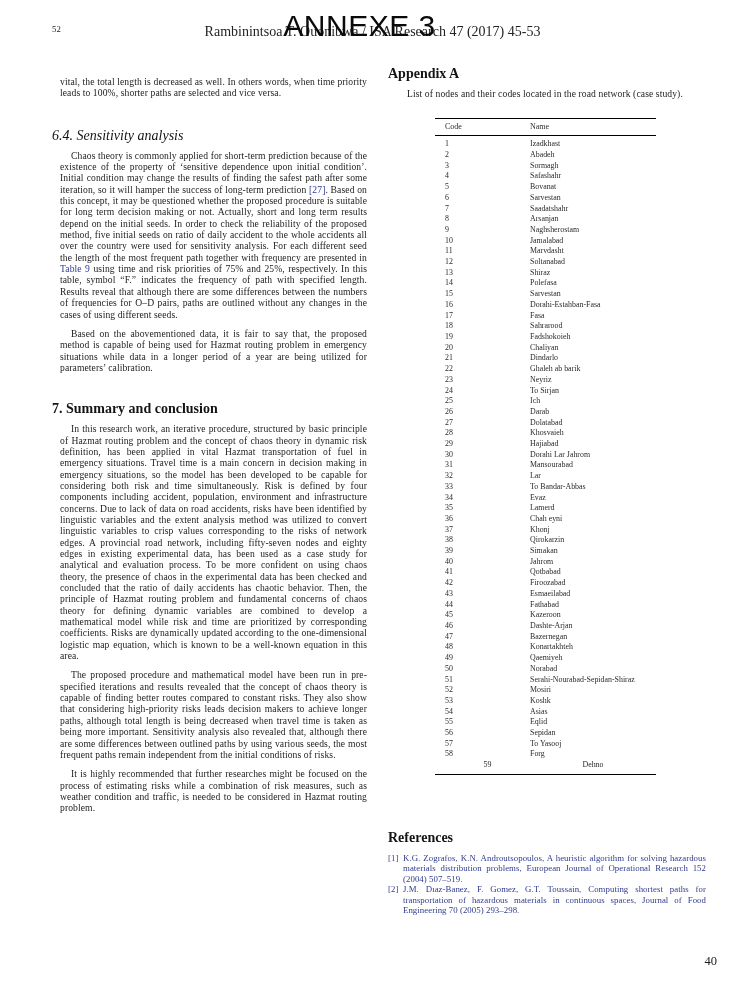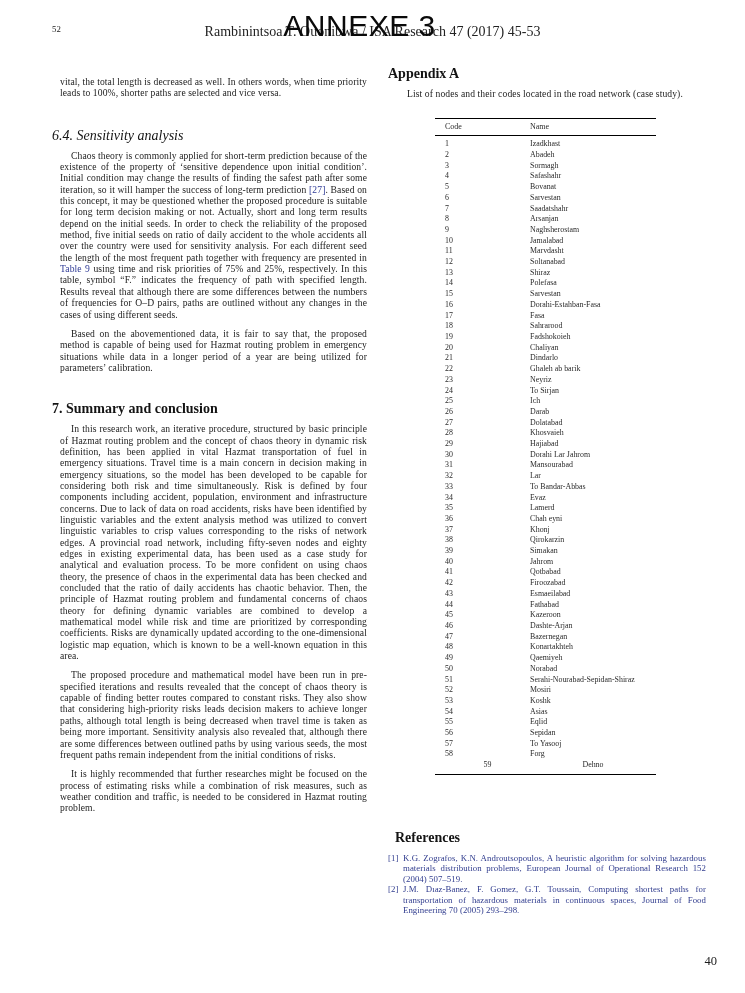--- a/index.html
+++ b/index.html
@@ -37,21 +37,21 @@
   .nodes-table th{
     font-weight:normal;text-align:left;font-size:8px;color:#2a2a2a;
     padding:3px 0 3px 0;line-height:10px;
   }
   .nodes-table th.code-col,.nodes-table td.code-col{width:85px;padding-left:10px;}
   .nodes-table tbody{border-bottom:1px solid #000;}
   .nodes-table td{font-size:7.9px;line-height:10.7px;color:#2a2a2a;padding:0;white-space:nowrap;}
   .nodes-table tbody tr:first-child td{padding-top:3px;}
   .nodes-table tbody tr:last-child td{padding-bottom:3px;text-align:center;}
   
-  .refs-heading{margin-top:57px;margin-left:7px;}
+  .refs-heading{margin-top:57px;}
   .refs-list{margin-top:9px;}
   .ref-item{
     position:relative;padding-left:15px;font-size:8.8px;line-height:10.45px;
     color:#303c8e;text-align:justify;letter-spacing:0.05px;
   }
   .ref-num{position:absolute;left:0;top:0;}
   
   .bottom-pagenum{position:absolute;right:28px;top:954px;font-size:12.5px;color:#1c1c1c;}
 </style>
 </head>

